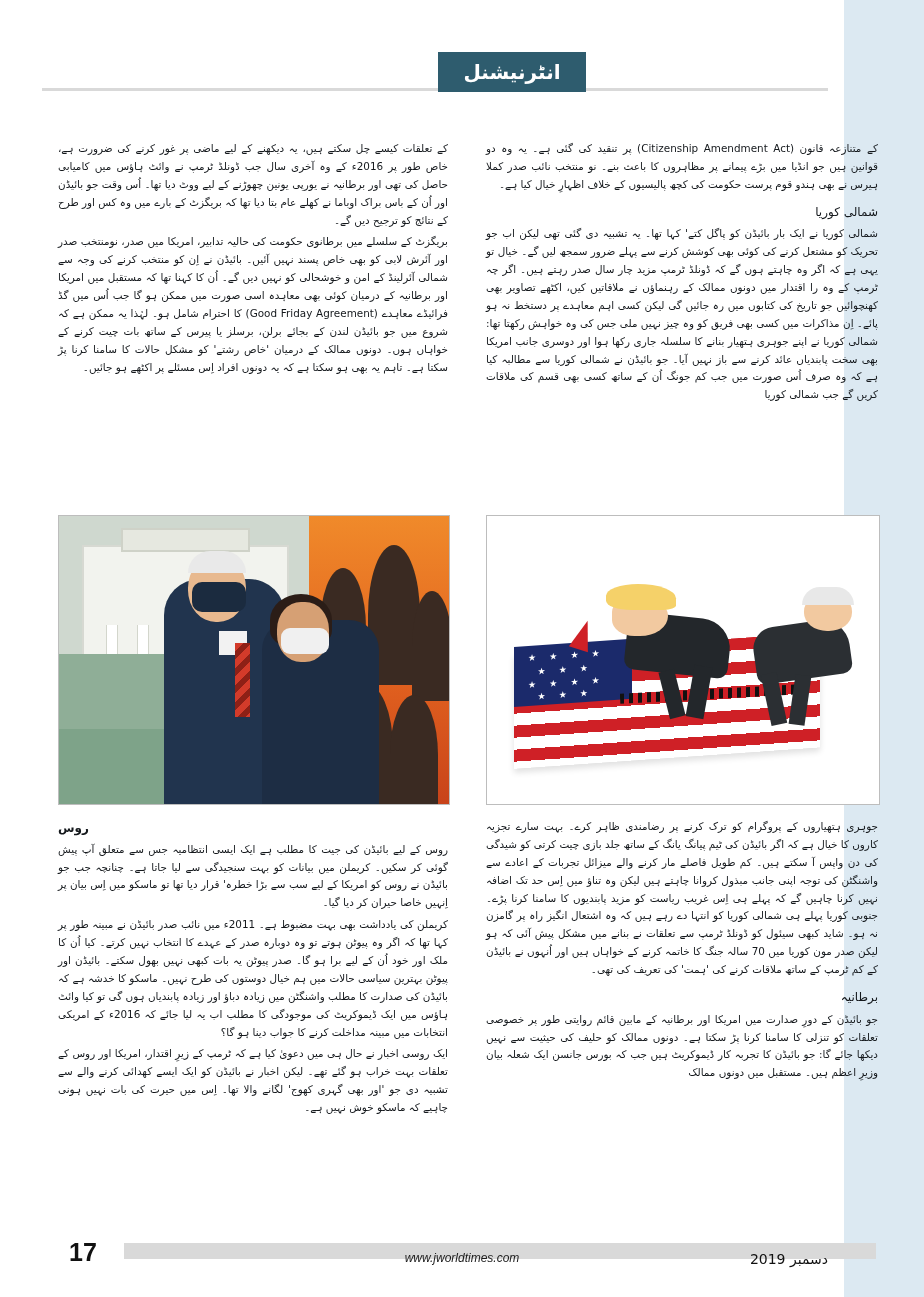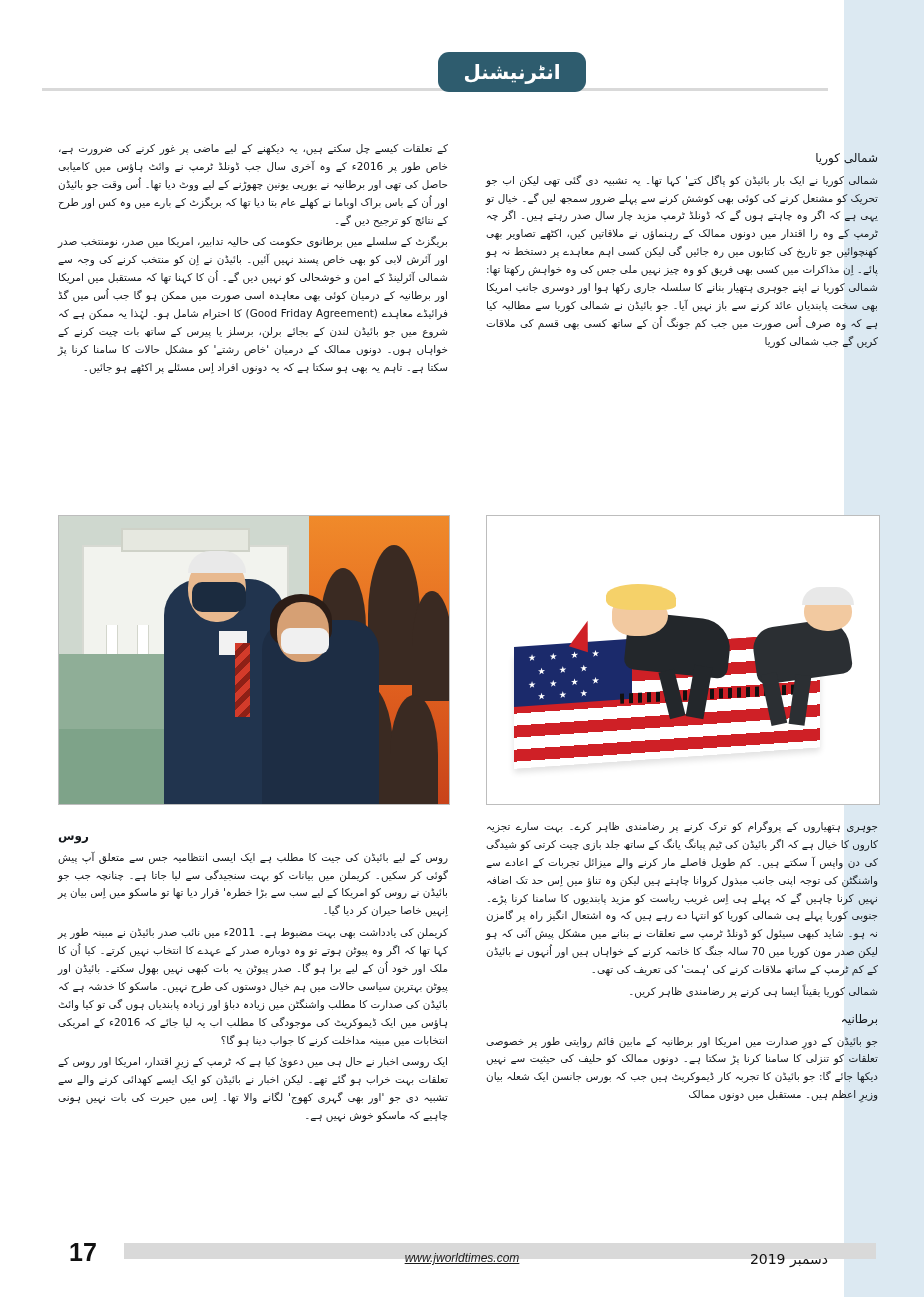--- a/index.html
+++ b/index.html
@@ -22,21 +22,21 @@
   .left-margin{
     position:absolute;top:0;left:0;width:18px;height:1297px;background:#ffffff;
   }
   
   .header-rule{
     position:absolute;left:42px;right:96px;top:88px;height:3px;background:#d9d9d9;
   }
   .header-tab{
     position:absolute;top:52px;left:50%;transform:translateX(-24px);
     width:148px;height:40px;background:#2e5c6e;
-    display:flex;align-items:center;justify-content:center;border-radius:11px;
+    display:flex;align-items:center;justify-content:center;
   }
   .header-tab span{
     color:#ffffff;font-size:20px;font-weight:bold;
     font-family:"DejaVu Sans", sans-serif;
     direction:rtl;
   }
   
   .col{
     position:absolute;
     direction:rtl;
@@ -58,41 +58,41 @@
   }
 
   
   .img-frame{
     position:absolute;border:1px solid #bdbdbd;background:#ffffff;
     overflow:hidden;
   }
   .img-left{ left:58px; top:515px; width:390px; height:288px; }
   .img-right{ left:486px; top:515px; width:392px; height:288px; }
 
-  .lower-left{ left:58px; top:818px; width:390px;margin-top:8px; }
+  .lower-left{ left:58px; top:818px; width:390px; }
   .lower-right{ left:486px; top:818px; width:392px; }
 
   
   .footer{
     position:absolute;left:0;right:0;bottom:0;height:64px;
   }
   .footer-bar{
     position:absolute;left:42px;right:48px;bottom:38px;height:16px;
     background:#d9d9d9;
   }
   .footer-pagebox{
     position:absolute;left:42px;bottom:30px;width:82px;height:30px;background:#ffffff;
     display:flex;align-items:center;justify-content:center;
   }
   .footer-pagenum{
     font-family:"Liberation Sans", sans-serif;font-size:25px;font-weight:bold;color:#111;
   }
   .footer-url{
     position:absolute;left:0;right:0;bottom:32px;text-align:center;
-    font-family:"Liberation Sans", sans-serif;font-size:12px;font-style:italic;color:#1c1c1c;text-decoration:underline;
+    font-family:"Liberation Sans", sans-serif;font-size:12px;font-style:italic;color:#1c1c1c;
   }
   .footer-date{
     position:absolute;right:96px;bottom:30px;
     font-family:"DejaVu Sans", sans-serif;font-size:14px;color:#111;direction:rtl;
   }
 
   
   .ill1{position:absolute;inset:0;background:#9fb7a8;}
   .ill1 .sky{position:absolute;left:0;top:0;width:66%;height:48%;background:#cfd8cf;}
   .ill1 .whitehouse{
@@ -201,20 +201,21 @@
   <div class="header-tab">
     <span>انٹرنیشنل</span>
   </div>
 
   <div class="col col-left">
     <p class="para">کے تعلقات کیسے چل سکتے ہیں، یہ دیکھنے کے لیے ماضی پر غور کرنے کی ضرورت ہے، خاص طور پر 2016ء کے وہ آخری سال جب ڈونلڈ ٹرمپ نے وائٹ ہاؤس میں کامیابی حاصل کی تھی اور برطانیہ نے یورپی یونین چھوڑنے کے لیے ووٹ دیا تھا۔ اُس وقت جو بائیڈن اور اُن کے باس براک اوباما نے کھلے عام بتا دیا تھا کہ بریگزٹ کے بارے میں وہ کس اور طرح کے نتائج کو ترجیح دیں گے۔</p>
     <p class="para">بریگزٹ کے سلسلے میں برطانوی حکومت کی حالیہ تدابیر، امریکا میں صدر، نومنتخب صدر اور آئرش لابی کو بھی خاص پسند نہیں آئیں۔ بائیڈن نے اِن کو منتخب کرنے کی وجہ سے شمالی آئرلینڈ کے امن و خوشحالی کو نہیں دیں گے۔ اُن کا کہنا تھا کہ مستقبل میں امریکا اور برطانیہ کے درمیان کوئی بھی معاہدہ اسی صورت میں ممکن ہو گا جب اُس میں گڈ فرائیڈے معاہدے (Good Friday Agreement) کا احترام شامل ہو۔ لہٰذا یہ ممکن ہے کہ شروع میں جو بائیڈن لندن کے بجائے برلن، برسلز یا پیرس کے ساتھ بات چیت کرنے کے خواہاں ہوں۔ دونوں ممالک کے درمیان 'خاص رشتے' کو مشکل حالات کا سامنا کرنا پڑ سکتا ہے۔ تاہم یہ بھی ہو سکتا ہے کہ یہ دونوں افراد اِس مسئلے پر اکٹھے ہو جائیں۔</p>
   </div>
 
   <div class="col col-right">
+    <p class="para">کے متنازعہ قانون (Citizenship Amendment Act) پر تنقید کی گئی ہے۔ یہ وہ دو قوانین ہیں جو انڈیا میں بڑے پیمانے پر مظاہروں کا باعث بنے۔ نو منتخب نائب صدر کملا ہیرس نے بھی ہندو قوم پرست حکومت کی کچھ پالیسیوں کے خلاف اظہارِ خیال کیا ہے۔</p>
     <h3 class="subhead">شمالی کوریا</h3>
     <p class="para">شمالی کوریا نے ایک بار بائیڈن کو پاگل کتے' کہا تھا۔ یہ تشبیہ دی گئی تھی لیکن اب جو تحریک کو مشتعل کرنے کی کوئی بھی کوشش کرنے سے پہلے ضرور سمجھ لیں گے۔ خیال تو یہی ہے کہ اگر وہ چاہتے ہوں گے کہ ڈونلڈ ٹرمپ مزید چار سال صدر رہتے ہیں۔ اگر چہ ٹرمپ کے وہ را اقتدار میں دونوں ممالک کے رہنماؤں نے ملاقاتیں کیں، اکٹھے تصاویر بھی کھنچوائیں جو تاریخ کی کتابوں میں رہ جائیں گی لیکن کسی اہم معاہدے پر دستخط نہ ہو پائے۔ اِن مذاکرات میں کسی بھی فریق کو وہ چیز نہیں ملی جس کی وہ خواہش رکھتا تھا: شمالی کوریا نے اپنے جوہری ہتھیار بنانے کا سلسلہ جاری رکھا ہوا اور دوسری جانب امریکا بھی سخت پابندیاں عائد کرنے سے باز نہیں آیا۔ جو بائیڈن نے شمالی کوریا سے مطالبہ کیا ہے کہ وہ صرف اُس صورت میں جب کم جونگ اُن کے ساتھ کسی بھی قسم کی ملاقات کریں گے جب شمالی کوریا</p>
   </div>
 
   <div class="img-frame img-left">
     <div class="ill1">
       <div class="sky"></div>
       <div class="whitehouse"></div>
       <div class="wh-roof"></div>
       <div class="col-p" style="left:12%;"></div>
@@ -284,21 +285,20 @@
 
   <div class="col lower-left">
     <div class="byline">روس</div>
     <p class="para">روس کے لیے بائیڈن کی جیت کا مطلب ہے ایک ایسی انتظامیہ جس سے متعلق آپ پیش گوئی کر سکیں۔ کریملن میں بیانات کو بہت سنجیدگی سے لیا جاتا ہے۔ چنانچہ جب جو بائیڈن نے روس کو امریکا کے لیے سب سے بڑا خطرہ' قرار دیا تھا تو ماسکو میں اِس بیان پر اِنہیں خاصا حیران کر دیا گیا۔</p>
     <p class="para">کریملن کی یادداشت بھی بہت مضبوط ہے۔ 2011ء میں نائب صدر بائیڈن نے مبینہ طور پر کہا تھا کہ اگر وہ پیوٹن ہوتے تو وہ دوبارہ صدر کے عہدے کا انتخاب نہیں کرتے۔ کیا اُن کا ملک اور خود اُن کے لیے برا ہو گا۔ صدر پیوٹن یہ بات کبھی نہیں بھول سکتے۔ بائیڈن اور پیوٹن بہترین سیاسی حالات میں ہم خیال دوستوں کی طرح نہیں۔ ماسکو کا خدشہ ہے کہ بائیڈن کی صدارت کا مطلب واشنگٹن میں زیادہ دباؤ اور زیادہ پابندیاں ہوں گی تو کیا وائٹ ہاؤس میں ایک ڈیموکریٹ کی موجودگی کا مطلب اب یہ لیا جائے کہ 2016ء کے امریکی انتخابات میں مبینہ مداخلت کرنے کا جواب دینا ہو گا؟</p>
     <p class="para">ایک روسی اخبار نے حال ہی میں دعویٰ کیا ہے کہ ٹرمپ کے زیرِ اقتدار، امریکا اور روس کے تعلقات بہت خراب ہو گئے تھے۔ لیکن اخبار نے بائیڈن کو ایک ایسے کھدائی کرنے والے سے تشبیہ دی جو 'اور بھی گہری کھوج' لگانے والا تھا۔ اِس میں حیرت کی بات نہیں ہونی چاہیے کہ ماسکو خوش نہیں ہے۔</p>
   </div>
 
   <div class="col lower-right">
     <p class="para">جوہری ہتھیاروں کے پروگرام کو ترک کرنے پر رضامندی ظاہر کرے۔ بہت سارے تجزیہ کاروں کا خیال ہے کہ اگر بائیڈن کی ٹیم پیانگ یانگ کے ساتھ جلد بازی چیت کرتی کو شیدگی کی دن واپس آ سکتے ہیں۔ کم طویل فاصلے مار کرنے والے میزائل تجربات کے اعادے سے واشنگٹن کی توجہ اپنی جانب مبذول کروانا چاہتے ہیں لیکن وہ تناؤ میں اِس حد تک اضافہ نہیں کرنا چاہیں گے کہ پہلے ہی اِس غریب ریاست کو مزید پابندیوں کا سامنا کرنا پڑے۔ جنوبی کوریا پہلے ہی شمالی کوریا کو انتہا دے رہے ہیں کہ وہ اشتعال انگیز راہ پر گامزن نہ ہو۔ شاید کبھی سیئول کو ڈونلڈ ٹرمپ سے تعلقات نے بنانے میں مشکل پیش آئی کہ ہو لیکن صدر مون کوریا میں 70 سالہ جنگ کا خاتمہ کرنے کے خواہاں ہیں اور اُنہوں نے بائیڈن کے کم ٹرمپ کے ساتھ ملاقات کرنے کی 'ہمت' کی تعریف کی تھی۔</p>
-    <p class="para">شمالی کوریا یقیناً ایسا ہی کرنے پر رضامندی ظاہر کریں۔</p>
     <h3 class="subhead">برطانیہ</h3>
     <p class="para">جو بائیڈن کے دورِ صدارت میں امریکا اور برطانیہ کے مابین قائم روایتی طور پر خصوصی تعلقات کو تنزلی کا سامنا کرنا پڑ سکتا ہے۔ دونوں ممالک کو حلیف کی حیثیت سے نہیں دیکھا جائے گا: جو بائیڈن کا تجربہ کار ڈیموکریٹ ہیں جب کہ بورس جانسن ایک شعلہ بیان وزیرِ اعظم ہیں۔ مستقبل میں دونوں ممالک</p>
   </div>
 
   <div class="footer">
     <div class="footer-bar"></div>
     <div class="footer-pagebox">
       <span class="footer-pagenum">17</span>
     </div>
     <div class="footer-url">www.jworldtimes.com</div>

